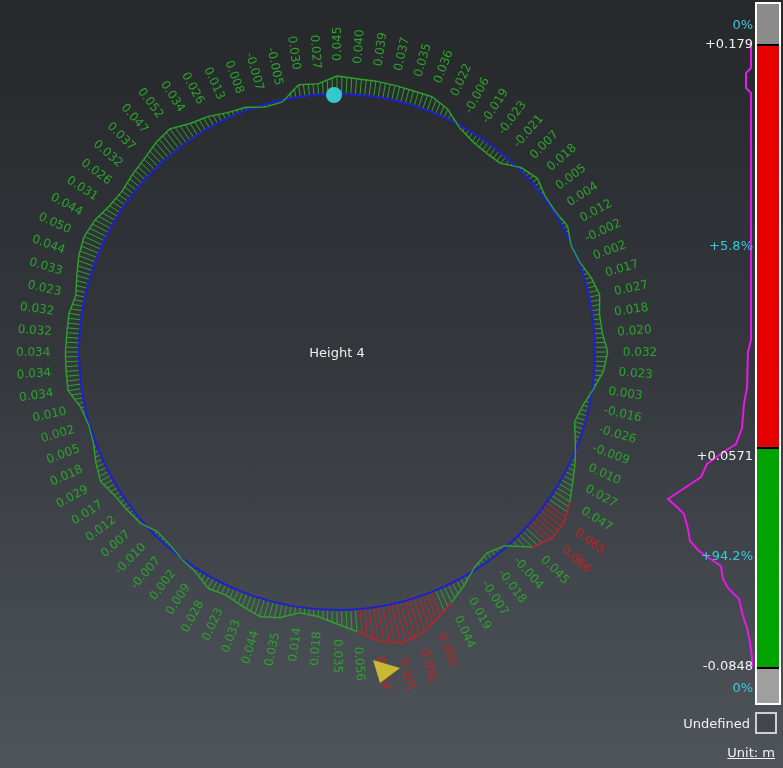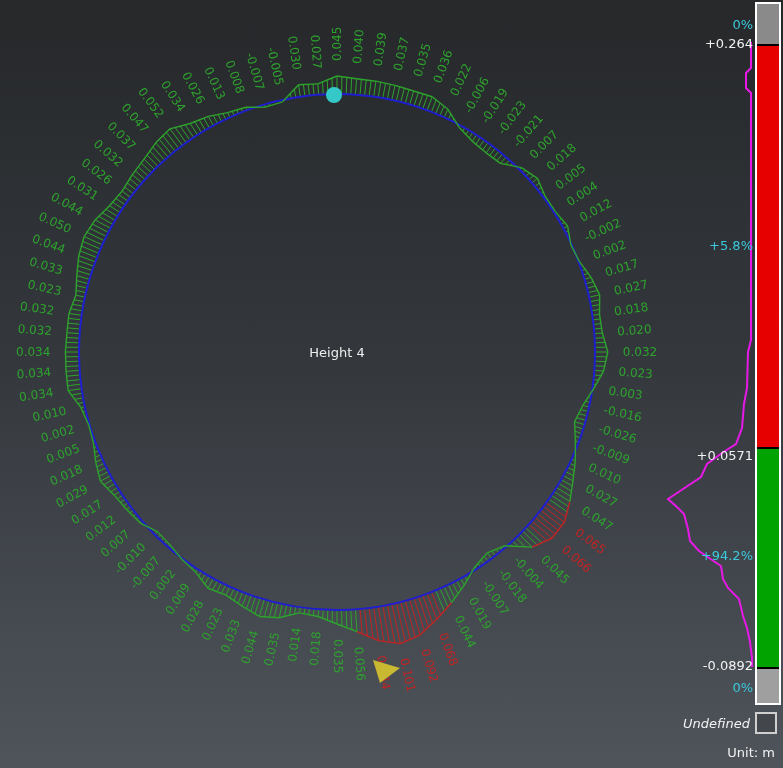--- a/index.html
+++ b/index.html
@@ -528,26 +528,26 @@
     <div class="sec-sep"></div>
     <div class="sec" style="height: 401px; background: rgb(230, 0, 0);"></div>
     <div class="sec-sep"></div>
     <div class="sec" style="height: 218px; background: rgb(0, 163, 0);"></div>
     <div class="sec-sep"></div>
     <div class="sec" style="flex: 1 1 0%; background: rgb(159, 159, 159);"></div>
   </div>
 
   
   <div class="lbl cyan right" style="top:17px;right:30px;">0%</div>
-  <div class="lbl white right" style="top:36px;right:30px;">+0.264</div>
+  <div class="lbl white right" style="top:36px;right:30px;">+0.179</div>
   <div class="lbl cyan right" style="top:238px;right:30px;margin-left:44px;">+5.8%</div>
   <div class="lbl white right" style="top:438px;right:30px;margin-top:10px;">+0.0571</div>
   <div class="lbl cyan right" style="top:548px;right:30px;">+94.2%</div>
-  <div class="lbl white right" style="top:658px;right:30px;">-0.0892</div>
+  <div class="lbl white right" style="top:658px;right:30px;">-0.0848</div>
   <div class="lbl cyan right" style="top:680px;right:30px;">0%</div>
 
   
-  <div class="lbl white right" style="top:716px;right:33px;font-style:italic;">Undefined</div>
+  <div class="lbl white right" style="top:716px;right:33px;">Undefined</div>
   <div class="undef-swatch" style="background: rgb(67, 71, 76);"></div>
 
   
-  <div class="lbl white right" style="top:745px;right:8px;">Unit: m</div>
+  <div class="lbl white right" style="top:745px;right:8px;text-decoration:underline;">Unit: m</div>
 </div>
 
 </body></html>

